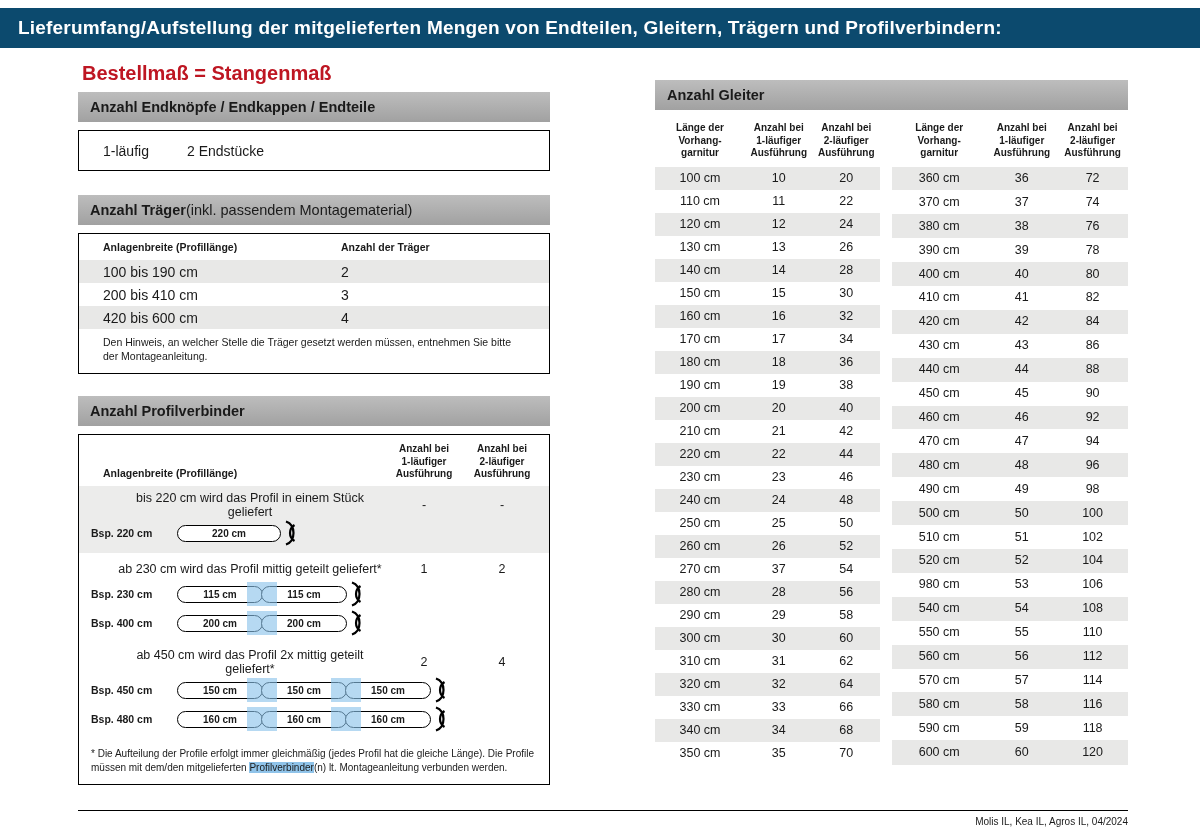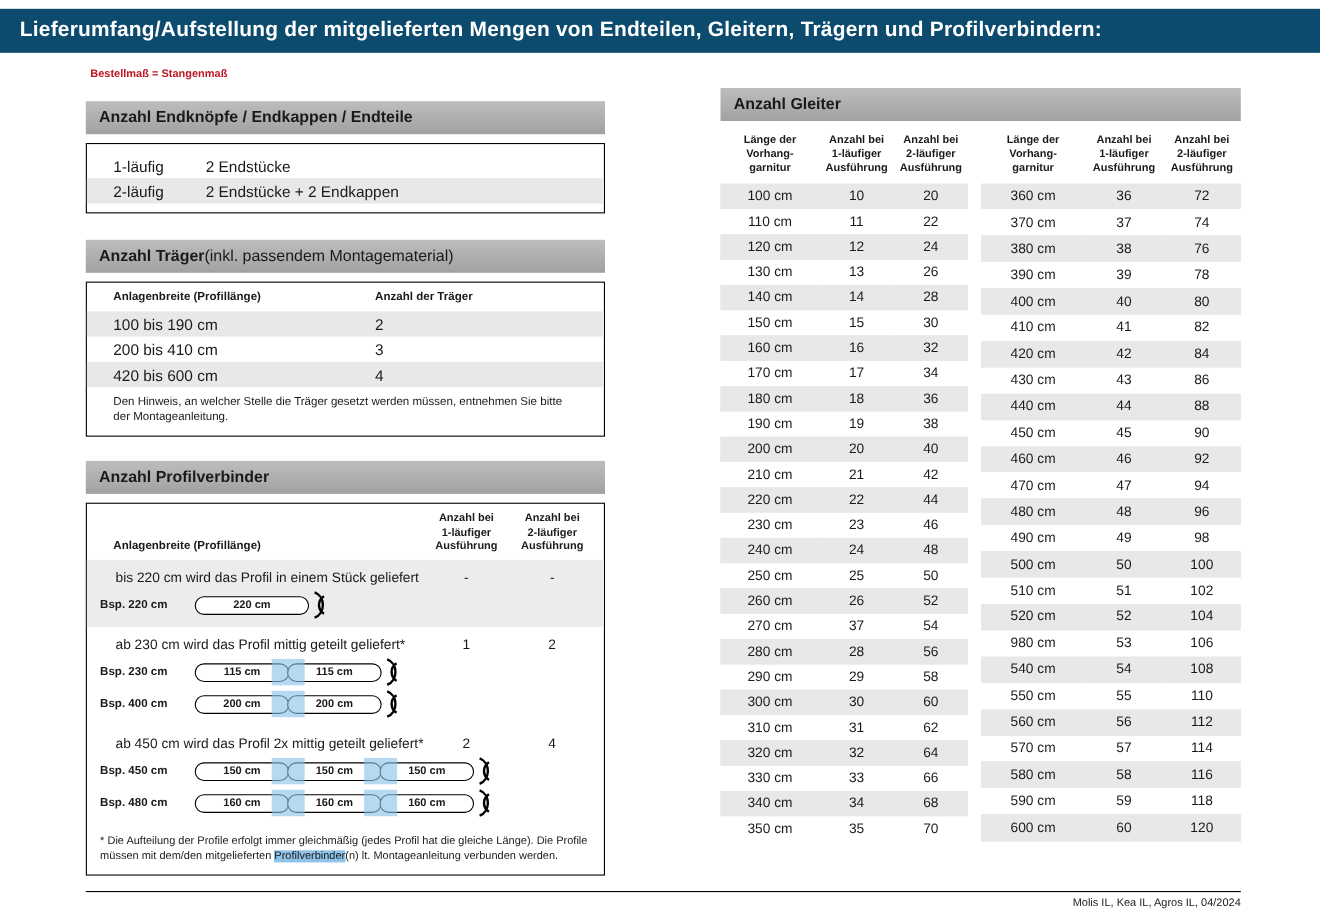--- a/index.html
+++ b/index.html
@@ -8,21 +8,21 @@
     width:1200px; height:833px; position:relative; overflow:hidden;
     font-family:"Liberation Sans","DejaVu Sans",sans-serif; color:#1a1a1a;
   }
   .titlebar {
     position:absolute; top:8px; left:0; width:1200px; height:40px;
     background:#0c4a6e; color:#fff; display:flex; align-items:center;
     padding-left:18px; font-size:19px; font-weight:bold; letter-spacing:.2px;
   }
   .col-left { position:absolute; left:78px; top:62px; width:472px; }
   .col-right { position:absolute; left:655px; top:80px; width:473px; }
-  .subtitle { color:#be1622; font-weight:bold; font-size:10px; padding-left:4px; height:17px; }
+  .subtitle { color:#be1622; font-weight:bold; font-size:20px; padding-left:4px; height:17px; }
   .section-bar {
     height:30px; background:linear-gradient(180deg,#bdbdbd,#a1a1a1);
     display:flex; align-items:center; padding-left:12px;
     font-size:14.5px; font-weight:bold;
   }
   .section-bar .n { font-weight:normal; }
   .mt13{margin-top:13px;} .mt24{margin-top:24px;} .mt22{margin-top:22px;} .mt8{margin-top:8px;}
   .box { border:1px solid #000; background:#fff; }
   .shade { background:#e8e8e7; }
 
@@ -39,21 +39,21 @@
   .tr-note { font-size:10.5px; line-height:1.35; padding:6px 30px 10px 24px; }
 
   
   .pv-head { display:flex; align-items:flex-end; padding:8px 8px 5px 0; }
   .pv-text-h { flex:1; padding-left:24px; font-size:10.5px; font-weight:bold; padding-bottom:2px; }
   .pv-colh { width:78px; flex:none; text-align:center; font-size:10px; font-weight:bold;
              white-space:pre-line; line-height:1.25; }
   .pv-section { padding:5px 0 5px 0; }
   .pv-section.shade { background:#ececeb; }
   .pv-line { display:flex; align-items:center; min-height:22px; padding-right:8px; }
-  .pv-text { flex:1; padding-left:26px; font-size:12.5px; }
+  .pv-text { flex:1; padding-left:36px; font-size:12.5px;text-align:center; }
   .pv-val { width:78px; flex:none; text-align:center; font-size:12.5px; }
   .pv-example { display:flex; align-items:center; height:29px; }
   .pv-bsp { width:98px; padding-left:12px; font-size:10.5px; font-weight:bold; flex:none; }
   .pv-bar { display:flex; align-items:center; }
   .pv-piece {
     position:relative; z-index:1; height:17px; min-width:86px; padding:0 8px;
     border:1.5px solid #000; border-radius:9px; background:#fff;
     display:flex; align-items:center; justify-content:center;
     font-size:10px; font-weight:bold;
   }
@@ -89,24 +89,20 @@
 <div class="col-left">
   <div class="subtitle">Bestellmaß = Stangenmaß</div>
 
   <div class="section-bar mt13">
     <span>Anzahl Endknöpfe / Endkappen / Endteile</span>
   </div>
   <div class="box box-endteile mt8" id="endteile-rows">
       <div class="row">
         <div class="cell-label">1-läufig</div>
         <div class="cell-value">2 Endstücke</div>
-      </div>
-      <div class="row shade">
-        <div class="cell-label">2-läufig</div>
-        <div class="cell-value">2 Endstücke + 2 Endkappen</div>
       </div>
     </div>
 
   <div class="section-bar mt24">
     <span>Anzahl Träger</span>
       <span class="n"> (inkl. passendem Montagematerial)</span>
   </div>
   <div class="box mt8">
     <div class="tr-head">
       <div class="tr-c1">Anlagenbreite (Profillänge)</div>

